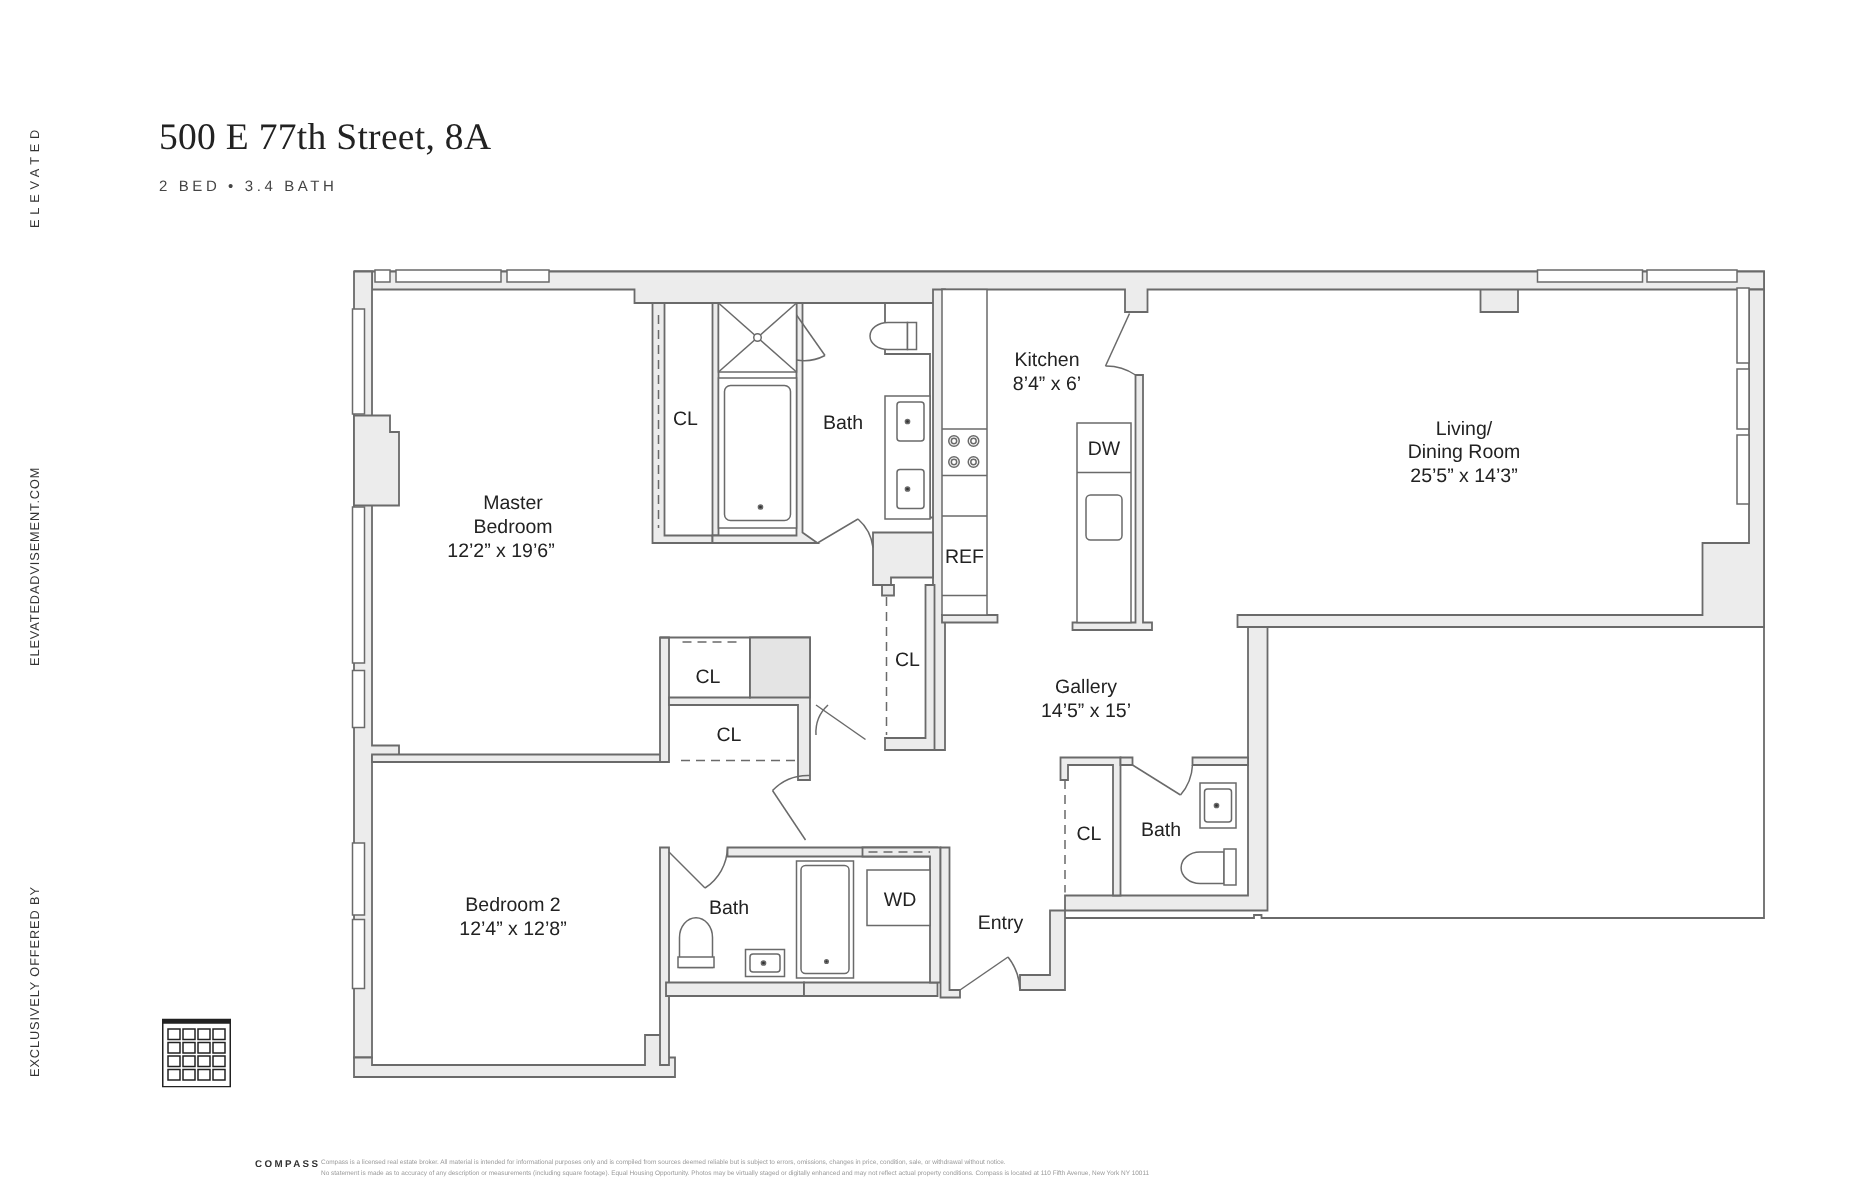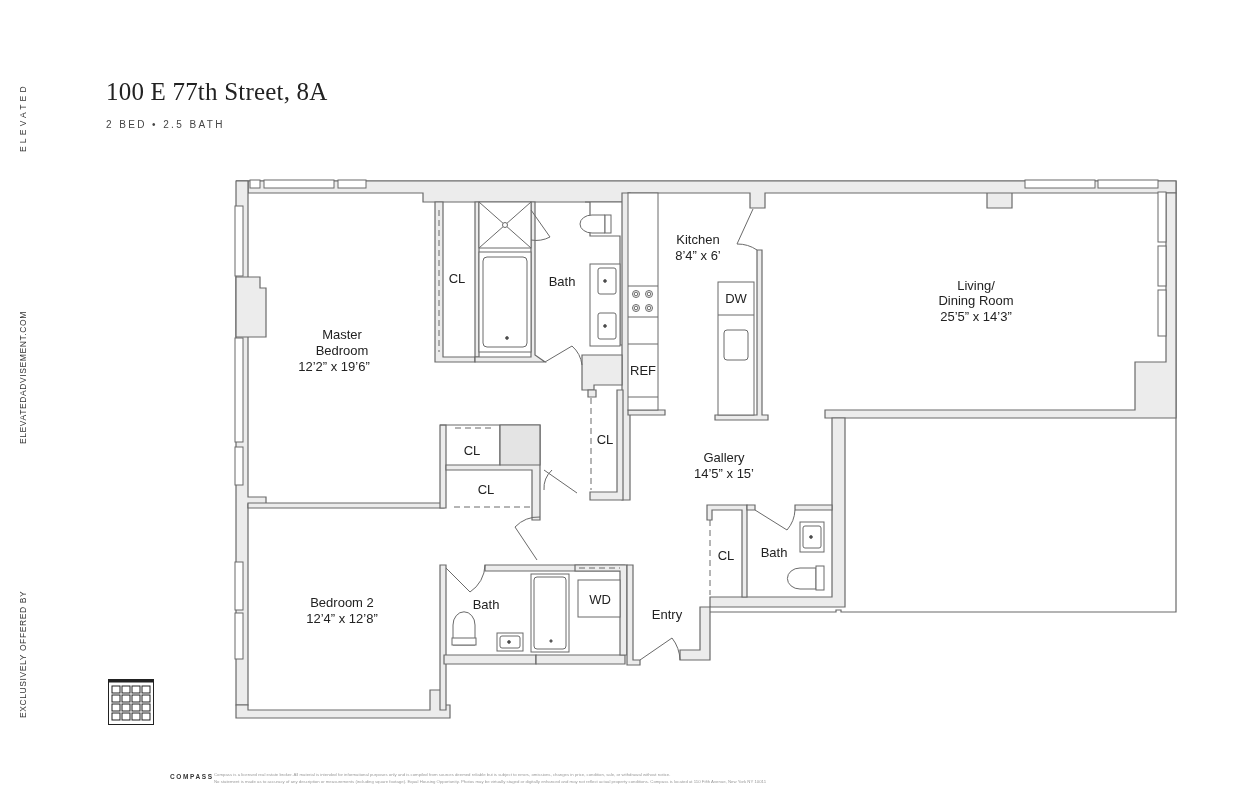--- a/index.html
+++ b/index.html
@@ -17,22 +17,22 @@
   .room-label { font-family: "Liberation Sans", sans-serif; font-size: 13px; fill: #222; text-anchor: middle; }
   .fixture-label { font-family: "Liberation Sans", sans-serif; font-size: 13px; fill: #222; text-anchor: middle; }
 </style>
 </head>
 <body>
 
 <div class="side-text side-brand">ELEVATED</div>
 <div class="side-text side-web">ELEVATEDADVISEMENT.COM</div>
 <div class="side-text side-offered">EXCLUSIVELY OFFERED BY</div>
 
-<div class="title">100 E 77th Street, 8A</div>
-<div class="subtitle">2 BED • 2.5 BATH</div>
+<div class="title">500 E 77th Street, 8A</div>
+<div class="subtitle">2 BED • 3.4 BATH</div>
 
 <svg class="logo" viewBox="0 0 46 46">
   <rect x="0.5" y="0.5" width="45" height="45" fill="#fff" stroke="#222" stroke-width="1"></rect>
   <rect x="0.5" y="0.5" width="45" height="3" fill="#222"></rect>
   <g fill="none" stroke="#222" stroke-width="1">
     <rect x="4" y="7" width="8" height="7"></rect>
       <rect x="14" y="7" width="8" height="7"></rect>
       <rect x="24" y="7" width="8" height="7"></rect>
       <rect x="34" y="7" width="8" height="7"></rect>
     <rect x="4" y="16" width="8" height="7"></rect>

